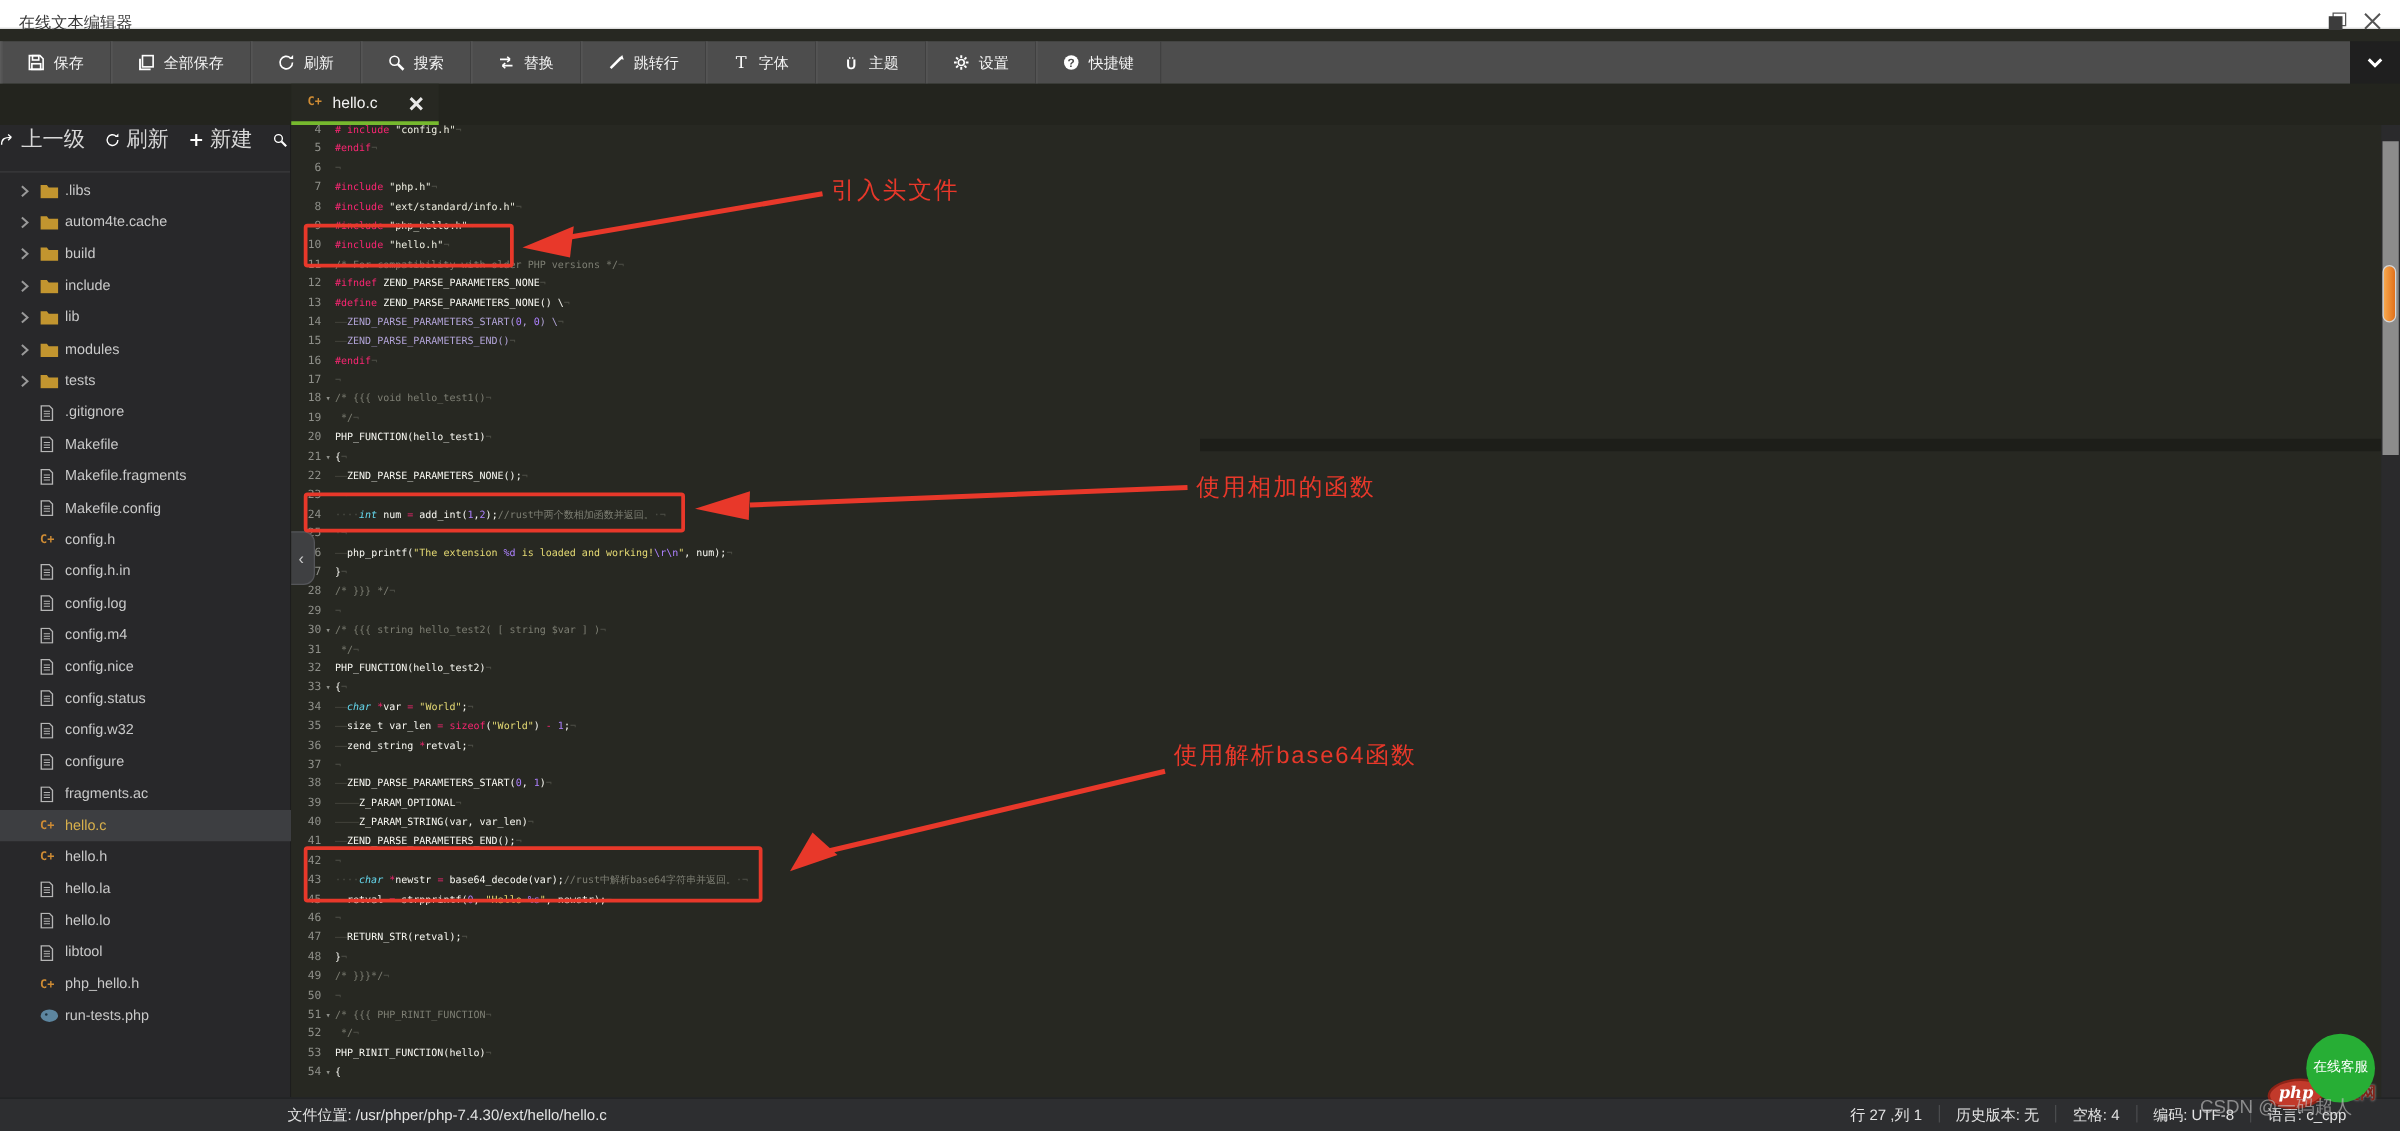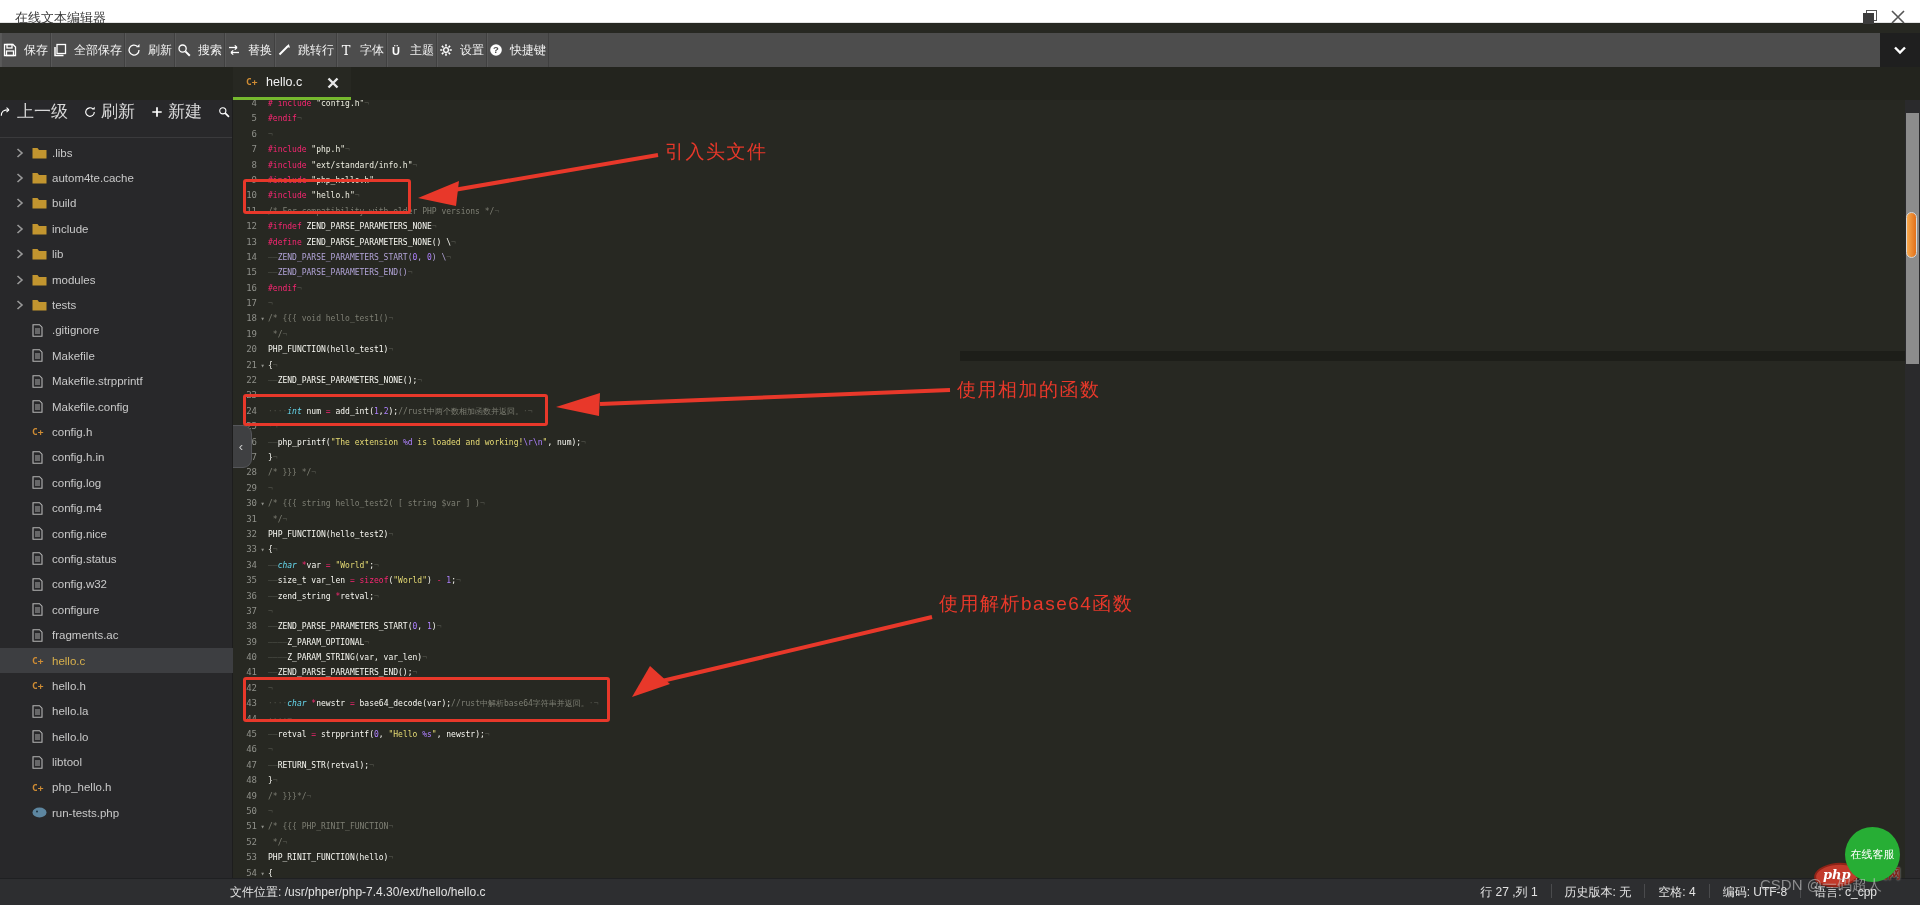--- a/index.html
+++ b/index.html
@@ -9,21 +9,21 @@
 
   
   .titlebar{position:absolute;left:0;top:0;width:1920px;height:23px;background:#ffffff;border-bottom:1px solid #e3e3e3;box-sizing:border-box;}
   .win-title{position:absolute;left:15px;top:9px;font-size:13px;color:#3a3a3a;}
   .winbtn{position:absolute;top:9px;width:16px;height:16px;cursor:pointer;}
   .winbtn.restore{right:42px;}
   .winbtn.close{right:14px;}
 
   
   .toolbar{position:absolute;left:0;top:33px;width:1880px;height:34px;background:#4d4d4d;display:flex;align-items:stretch;box-sizing:border-box;border-left:1px solid #5a5a5a;}
-  .tbtn{display:flex;align-items:center;gap:7px;padding:0 2px;color:#f3f3f3;font-size:12px;
+  .tbtn{display:flex;align-items:center;gap:7px;padding:0 21px;color:#f3f3f3;font-size:12px;
         border-right:1px solid #404040;box-shadow:inset 1px 0 0 #585858;cursor:pointer;white-space:nowrap;}
   .tbtn .ticon{width:14px;height:14px;display:inline-block;}
   .toolbar-more{position:absolute;left:1880px;top:33px;width:40px;height:34px;background:#1f1f1f;display:flex;align-items:center;justify-content:center;cursor:pointer;}
 
   
   .tabbar{position:absolute;left:0;top:67px;width:1920px;height:33px;background:#23241e;}
   .dirheader{position:absolute;left:0;top:0;width:233px;height:33px;background:#36373b;color:#e2e2e2;
              font-size:11.5px;line-height:33px;padding-left:10px;box-sizing:border-box;white-space:nowrap;overflow:hidden;margin-top:43px;}
   .tab{position:absolute;left:233px;top:0;width:118px;height:33px;background:#272822;cursor:pointer;box-sizing:border-box;border-bottom:3px solid #76b92e;}
   .tab .cficon{position:absolute;left:13px;top:9px;}
@@ -377,21 +377,21 @@
         <span class="tlabel">Makefile</span>
       </div>
       <div class="trow">
         <span class="tspacer"></span>
         <span class="ticonbox">
           <svg viewBox="0 0 11 13" width="11" height="13">
             <path d="M1 .7h6.5L10 3.2v9.1H1z" fill="none" stroke="#b5b5b5" stroke-width="1.1"></path>
             <path d="M3 5h5M3 7h5M3 9h5" stroke="#b5b5b5" stroke-width=".9"></path>
           </svg>
         </span>
-        <span class="tlabel">Makefile.strpprintf</span>
+        <span class="tlabel">Makefile.fragments</span>
       </div>
       <div class="trow">
         <span class="tspacer"></span>
         <span class="ticonbox">
           <svg viewBox="0 0 11 13" width="11" height="13">
             <path d="M1 .7h6.5L10 3.2v9.1H1z" fill="none" stroke="#b5b5b5" stroke-width="1.1"></path>
             <path d="M3 5h5M3 7h5M3 9h5" stroke="#b5b5b5" stroke-width=".9"></path>
           </svg>
         </span>
         <span class="tlabel">Makefile.config</span>
@@ -574,21 +574,20 @@
       <div class="cl"><span class="ln">34</span><span class="fold"></span><span class="sg-w">——</span><span class="sg-t">char</span><span class="sg-p"> </span><span class="sg-d">*</span><span class="sg-p">var </span><span class="sg-d">=</span><span class="sg-p"> </span><span class="sg-s">"World"</span><span class="sg-p">;</span><span class="sg-w">¬</span></div>
       <div class="cl"><span class="ln">35</span><span class="fold"></span><span class="sg-w">——</span><span class="sg-p">size_t var_len </span><span class="sg-d">=</span><span class="sg-p"> </span><span class="sg-d">sizeof</span><span class="sg-p">(</span><span class="sg-s">"World"</span><span class="sg-p">) </span><span class="sg-d">-</span><span class="sg-p"> </span><span class="sg-n">1</span><span class="sg-p">;</span><span class="sg-w">¬</span></div>
       <div class="cl"><span class="ln">36</span><span class="fold"></span><span class="sg-w">——</span><span class="sg-p">zend_string </span><span class="sg-d">*</span><span class="sg-p">retval;</span><span class="sg-w">¬</span></div>
       <div class="cl"><span class="ln">37</span><span class="fold"></span><span class="sg-w">¬</span></div>
       <div class="cl"><span class="ln">38</span><span class="fold"></span><span class="sg-w">——</span><span class="sg-p">ZEND_PARSE_PARAMETERS_START(</span><span class="sg-n">0</span><span class="sg-p">, </span><span class="sg-n">1</span><span class="sg-p">)</span><span class="sg-w">¬</span></div>
       <div class="cl"><span class="ln">39</span><span class="fold"></span><span class="sg-w">————</span><span class="sg-p">Z_PARAM_OPTIONAL</span><span class="sg-w">¬</span></div>
       <div class="cl"><span class="ln">40</span><span class="fold"></span><span class="sg-w">————</span><span class="sg-p">Z_PARAM_STRING(var, var_len)</span><span class="sg-w">¬</span></div>
       <div class="cl"><span class="ln">41</span><span class="fold"></span><span class="sg-w">——</span><span class="sg-p">ZEND_PARSE_PARAMETERS_END();</span><span class="sg-w">¬</span></div>
       <div class="cl"><span class="ln">42</span><span class="fold"></span><span class="sg-w">¬</span></div>
       <div class="cl"><span class="ln">43</span><span class="fold"></span><span class="sg-w">····</span><span class="sg-t">char</span><span class="sg-p"> </span><span class="sg-d">*</span><span class="sg-p">newstr </span><span class="sg-d">=</span><span class="sg-p"> base64_decode(var);</span><span class="sg-c">//rust中解析base64字符串并返回。</span><span class="sg-w">·¬</span></div>
-      <div class="cl"><span class="ln">44</span><span class="fold"></span><span class="sg-w">····¬</span></div>
       <div class="cl"><span class="ln">45</span><span class="fold"></span><span class="sg-w">——</span><span class="sg-p">retval </span><span class="sg-d">=</span><span class="sg-p"> strpprintf(</span><span class="sg-n">0</span><span class="sg-p">, </span><span class="sg-s">"Hello </span><span class="sg-e">%s</span><span class="sg-s">"</span><span class="sg-p">, newstr);</span><span class="sg-w">¬</span></div>
       <div class="cl"><span class="ln">46</span><span class="fold"></span><span class="sg-w">¬</span></div>
       <div class="cl"><span class="ln">47</span><span class="fold"></span><span class="sg-w">——</span><span class="sg-p">RETURN_STR(retval);</span><span class="sg-w">¬</span></div>
       <div class="cl"><span class="ln">48</span><span class="fold"></span><span class="sg-p">}</span><span class="sg-w">¬</span></div>
       <div class="cl"><span class="ln">49</span><span class="fold"></span><span class="sg-c">/* }}}*/</span><span class="sg-w">¬</span></div>
       <div class="cl"><span class="ln">50</span><span class="fold"></span><span class="sg-w">¬</span></div>
       <div class="cl"><span class="ln">51</span><span class="fold">▾</span><span class="sg-c">/* {{{ PHP_RINIT_FUNCTION</span><span class="sg-w">¬</span></div>
       <div class="cl"><span class="ln">52</span><span class="fold"></span><span class="sg-c"> */</span><span class="sg-w">¬</span></div>
       <div class="cl"><span class="ln">53</span><span class="fold"></span><span class="sg-p">PHP_RINIT_FUNCTION(hello)</span><span class="sg-w">¬</span></div>
       <div class="cl"><span class="ln">54</span><span class="fold">▾</span><span class="sg-p">{</span></div>

